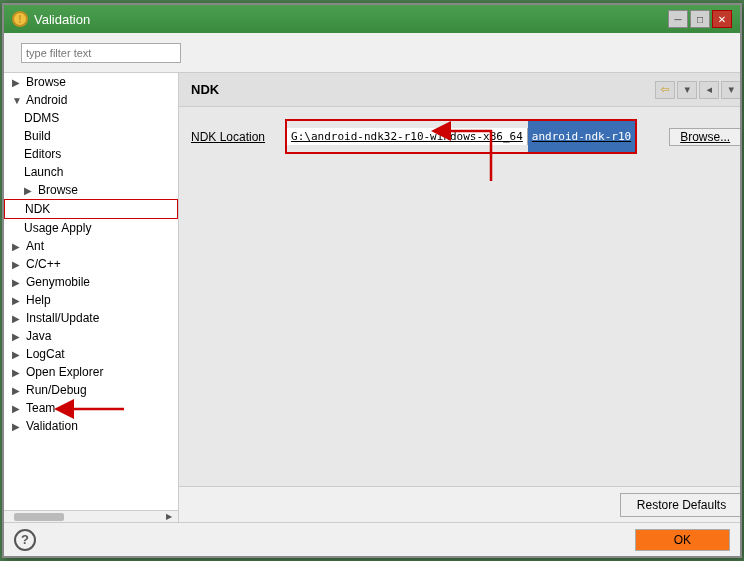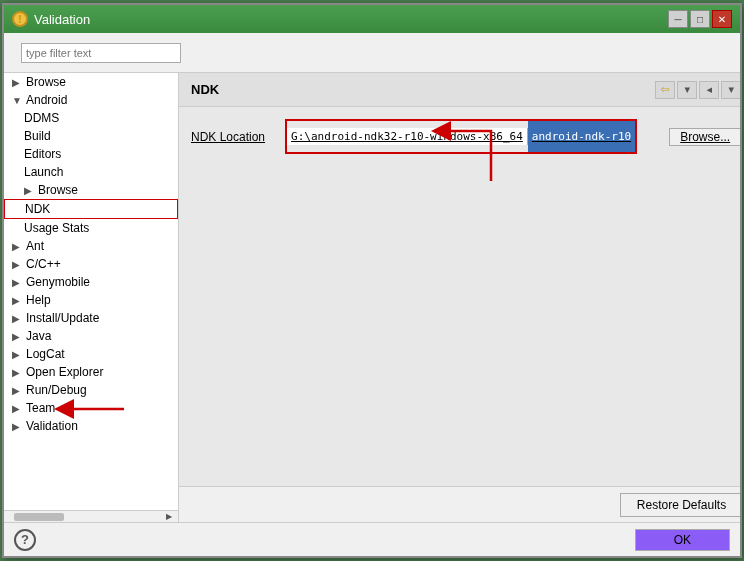--- a/index.html
+++ b/index.html
@@ -241,21 +241,21 @@
       padding: 4px 10px;
       display: flex;
       align-items: center;
       justify-content: flex-end;
       gap: 6px;
       height: 34px;
     }
     .footer-btn {
       padding: 3px 38px;
       font-size: 12px;
-      background: #8b5cf6;
+      background: #f97316;
       border: 1px solid #aaa;
       cursor: pointer;
       min-width: 70px;
       text-align: center;
     }
     .help-icon {
       width: 22px;
       height: 22px;
       border-radius: 50%;
       border: 2px solid #555;
@@ -334,21 +334,21 @@
           <span>Launch</span>
         </div>
         <div class="sidebar-item indent-1">
           <span class="expand-arrow">▶</span>
           <span>Browse</span>
         </div>
         <div class="sidebar-item indent-1 highlighted" style="border:1px solid #cc0000;">
           <span>NDK</span>
         </div>
         <div class="sidebar-item indent-1">
-          <span>Usage Stats</span>
+          <span>Usage Apply</span>
         </div>
 
         <div class="sidebar-item">
           <span class="expand-arrow">▶</span>
           <span>Ant</span>
         </div>
         <div class="sidebar-item">
           <span class="expand-arrow">▶</span>
           <span>C/C++</span>
         </div>

